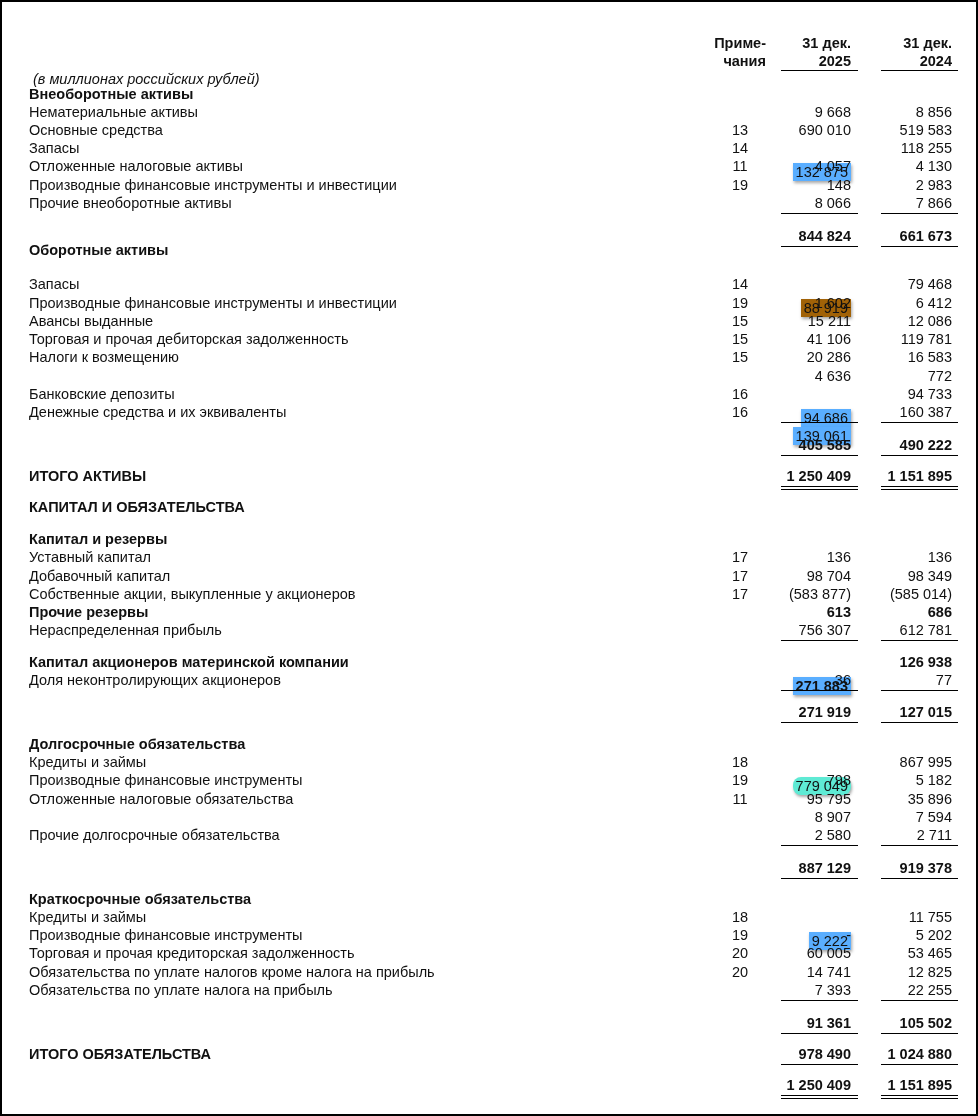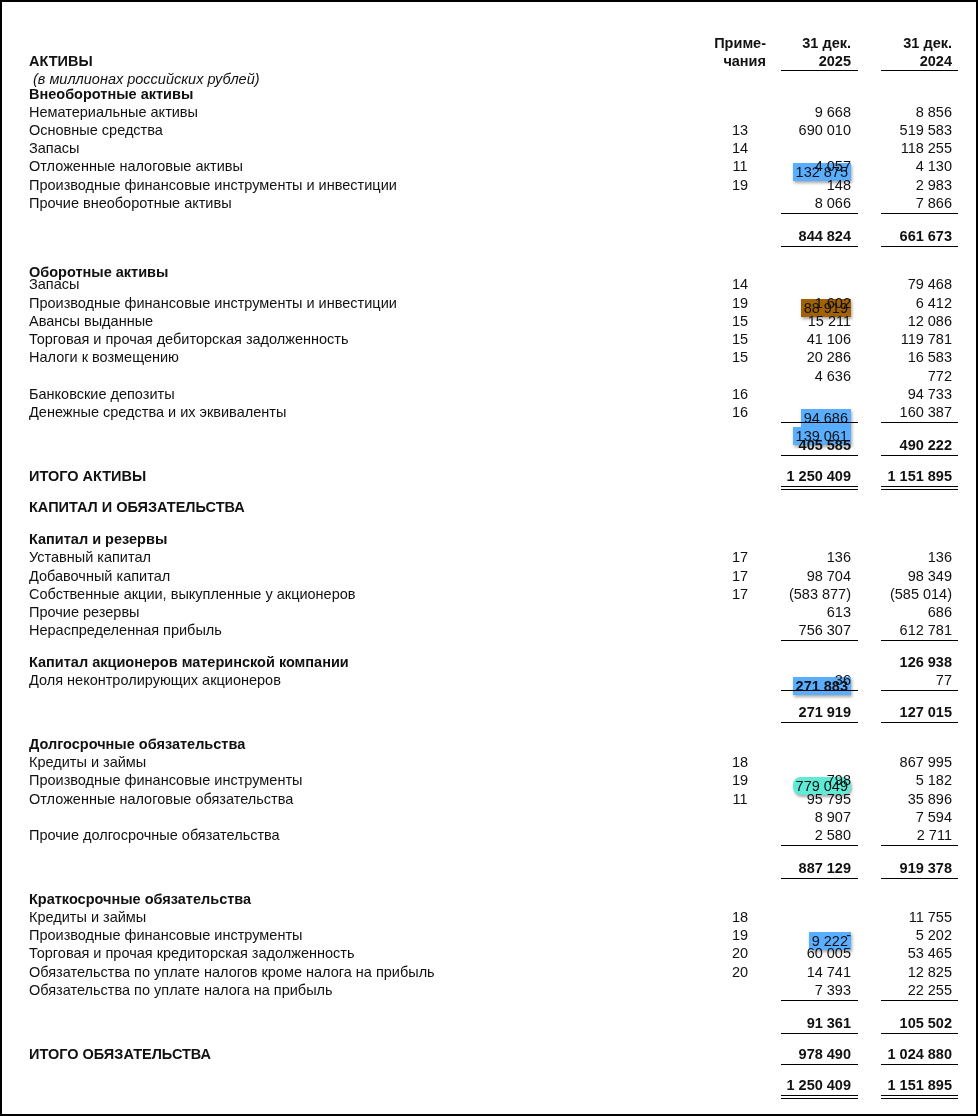--- a/index.html
+++ b/index.html
@@ -43,23 +43,20 @@
 </style>
 </head>
 <body>
 
 <div class="frame"></div>
 
 <div class="doc">
 
   <div class="row italic" style="top:34px;">
     <span class="lbl" style="left:33px;">(в миллионах российских рублей)</span>
-  </div>
-  <div class="row bold" style="top:52px;">
-    <span class="lbl">АКТИВЫ</span>
   </div>
   <div class="hdr-col" style="left:700px; width:66px; top:34px;">
     <div>Приме-</div>
     <div>чания</div>
   </div>
   <div class="hdr-col" style="left:770px; width:81px; top:34px;">
     <div>31 дек.</div>
     <div>2025</div>
   </div>
   <div class="hdr-col" style="left:872px; width:80px; top:34px;">
@@ -111,21 +108,21 @@
       </div>
       <div class="line c25" style="top: 213px;"></div>
       <div class="line c24" style="top: 213px;"></div>
       <div class="row bold" style="top: 227px;">
         <span class="lbl"></span>
         <span class="v25"><span>844 824</span></span>
         <span class="v24">661 673</span>
       </div>
       <div class="line c25" style="top: 246px;"></div>
       <div class="line c24" style="top: 246px;"></div>
-      <div class="row bold" style="top: 263px;">
+      <div class="row bold" style="top: 241px;">
         <span class="lbl">Оборотные активы</span>
       </div>
       <div class="row" style="top: 275px;">
         <span class="lbl">Запасы</span>
         <span class="note">14</span>
         <span class="v25"><span class="hl hl-inline" style="background: #a16207;">88 919</span></span>
         <span class="v24">79 468</span>
       </div>
       <div class="row" style="top: 294px;">
         <span class="lbl">Производные финансовые инструменты и инвестиции</span>
@@ -201,21 +198,21 @@
         <span class="note">17</span>
         <span class="v25"><span>98 704</span></span>
         <span class="v24">98 349</span>
       </div>
       <div class="row" style="top: 585px;">
         <span class="lbl">Собственные акции, выкупленные у акционеров</span>
         <span class="note">17</span>
         <span class="v25"><span>(583 877)</span></span>
         <span class="v24">(585 014)</span>
       </div>
-      <div class="row" style="top: 603px;">
+      <div class="row" style="top: 603px; font-weight: bold;">
         <span class="lbl">Прочие резервы</span>
         <span class="note"></span>
         <span class="v25"><span>613</span></span>
         <span class="v24">686</span>
       </div>
       <div class="row" style="top: 621px;">
         <span class="lbl">Нераспределенная прибыль</span>
         <span class="note"></span>
         <span class="v25"><span>756 307</span></span>
         <span class="v24">612 781</span>

